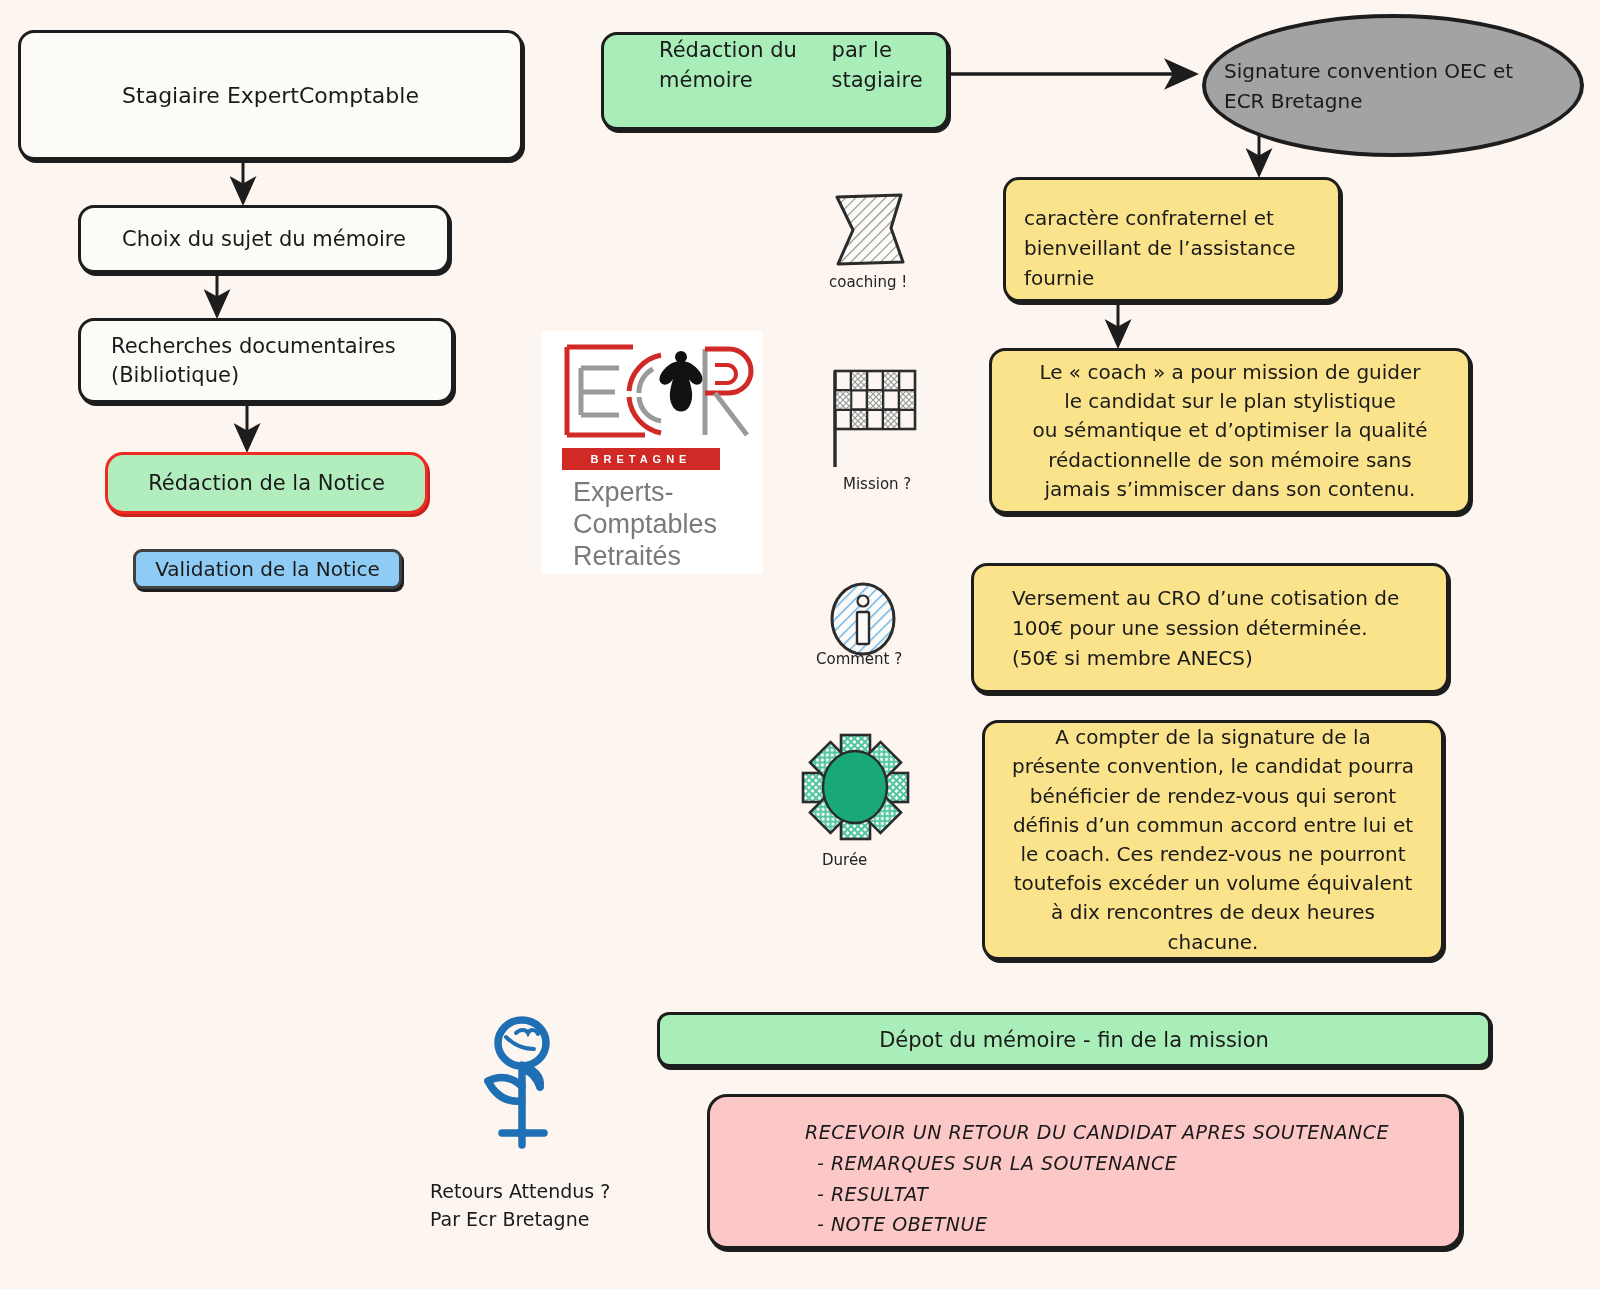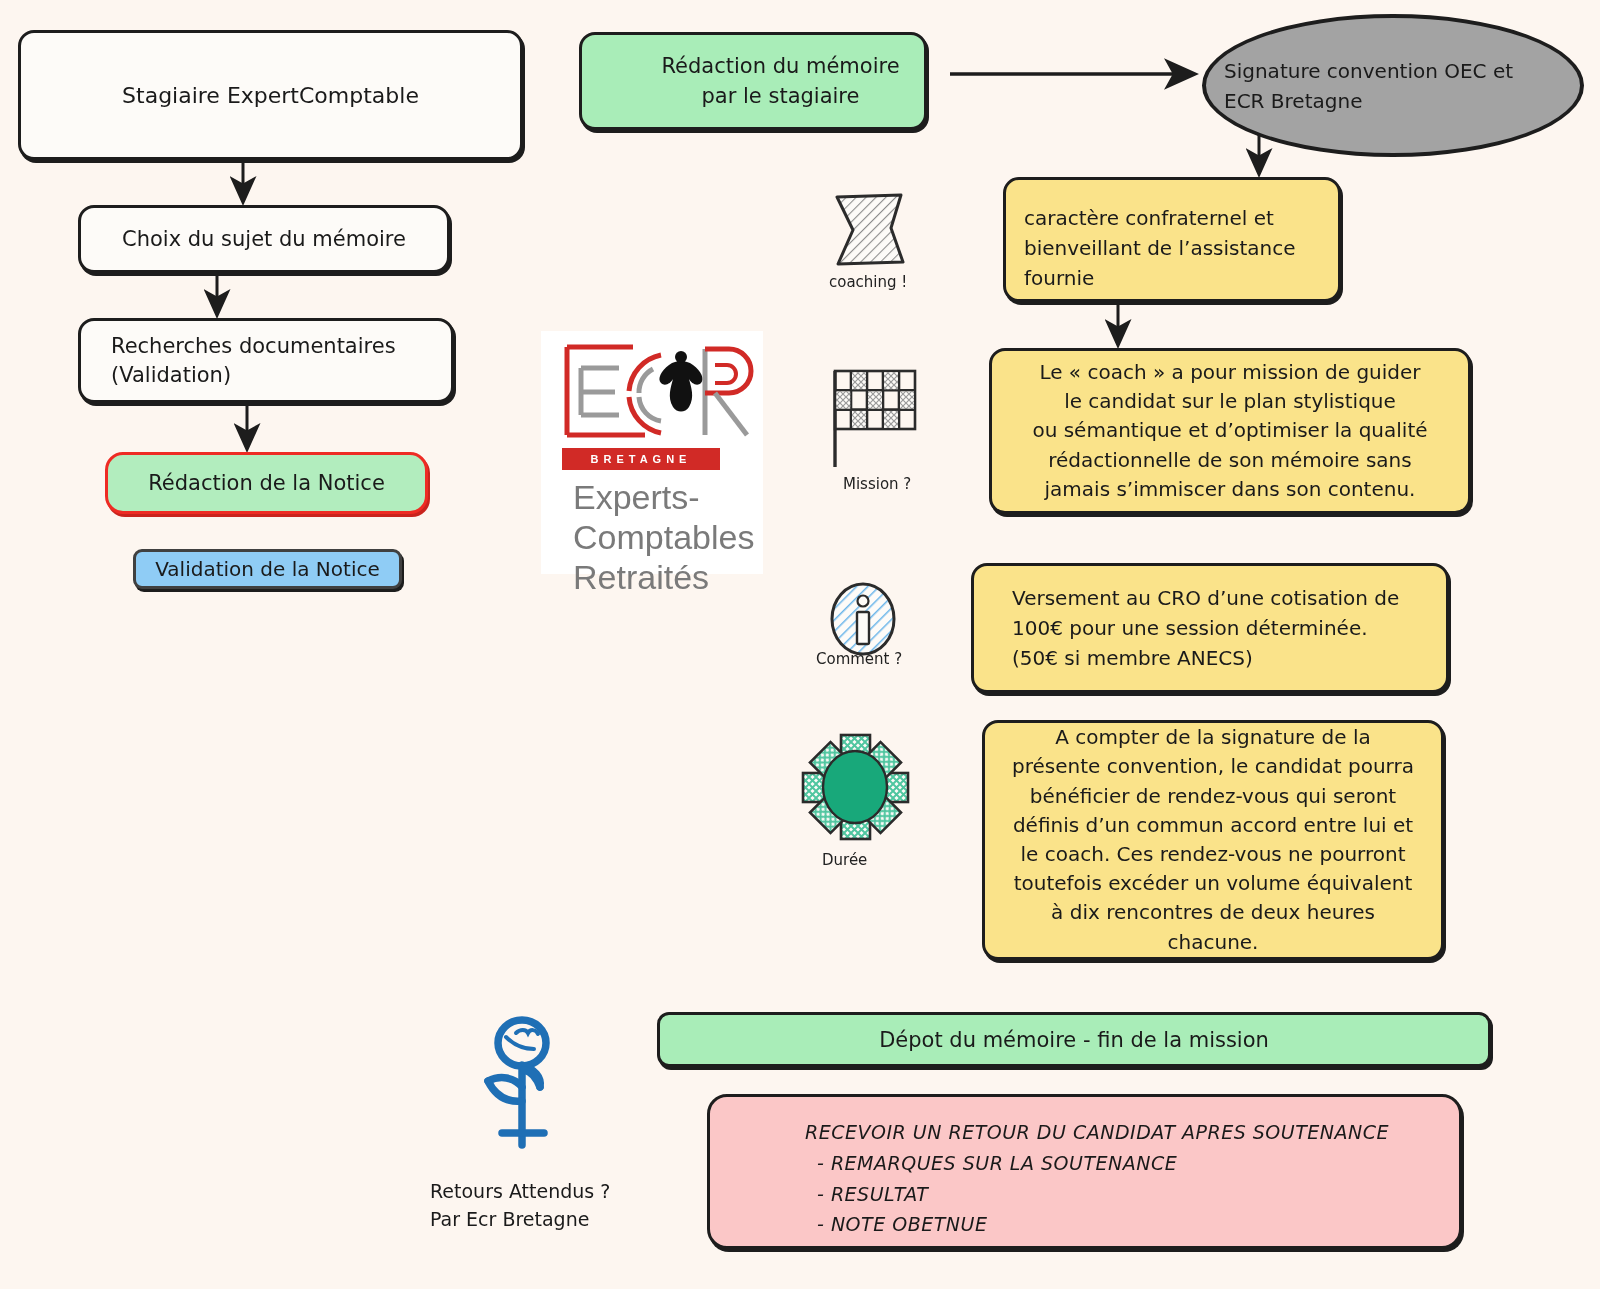--- a/index.html
+++ b/index.html
@@ -62,27 +62,27 @@
   }
   #validation-notice-box {
     left: 133px; top: 549px; width: 269px; height: 40px;
     background: #8FCCF5;
     border: 3px solid #404040;
     border-radius: 9px;
     font-size: 20px;
     box-shadow: 2px 3px 0 0 #1d1d1d;
   }
   #redaction-memoire-box {
-    left: 579px; top: 32px; width: 348px; height: 98px;
+    left: 601px; top: 32px; width: 348px; height: 98px;
     background: #A9EDB8;
     font-size: 21px;
     padding: 0 0 0 55px;
     line-height: 1.45;
-    flex-direction: column;
-    align-items: center;
+    flex-direction: row;
+    align-items: flex-start;
     justify-content: center;
   }
   #signature-ellipse {
     left: 1202px; top: 14px; width: 382px; height: 143px;
     background: #a3a3a3;
     border: 4px solid #1d1d1d;
     border-radius: 50%;
     font-size: 20px;
     flex-direction: column;
     align-items: flex-start;
@@ -176,21 +176,21 @@
     letter-spacing: 5px;
     text-align: center;
     line-height: 22px;
     font-weight: bold;
     font-family: "Liberation Sans", sans-serif;
   }
   #ecr-logo .subtitle {
     position: absolute;
     left: 32px; top: 146px;
     font-family: "Liberation Sans", sans-serif;
-    font-size: 34px;
+    font-size: 27px;
     color: #7a7a7a;
     line-height: 1.18;
   }
 
   
   #retours-caption {
     position: absolute;
     left: 430px; top: 1178px;
     font-size: 19px;
     color: #1a1a1a;
@@ -234,21 +234,21 @@
     <span>Stagiaire ExpertComptable</span>
   </div>
 
   <div class="node rounded shadow-edge txt-center" id="choix-box">
     <span>Choix du sujet du mémoire</span>
   </div>
 
   <div class="node rounded shadow-edge" id="recherches-box">
     <div style="display:flex;flex-direction:column;align-items:flex-start;">
       <span>Recherches documentaires</span>
-      <span>(Validation)</span>
+      <span>(Bibliotique)</span>
     </div>
   </div>
 
   <div class="node txt-center" id="redaction-notice-box">
     <span>Rédaction de la Notice</span>
   </div>
 
   <div class="node txt-center" id="validation-notice-box">
     <span>Validation de la Notice</span>
   </div>

